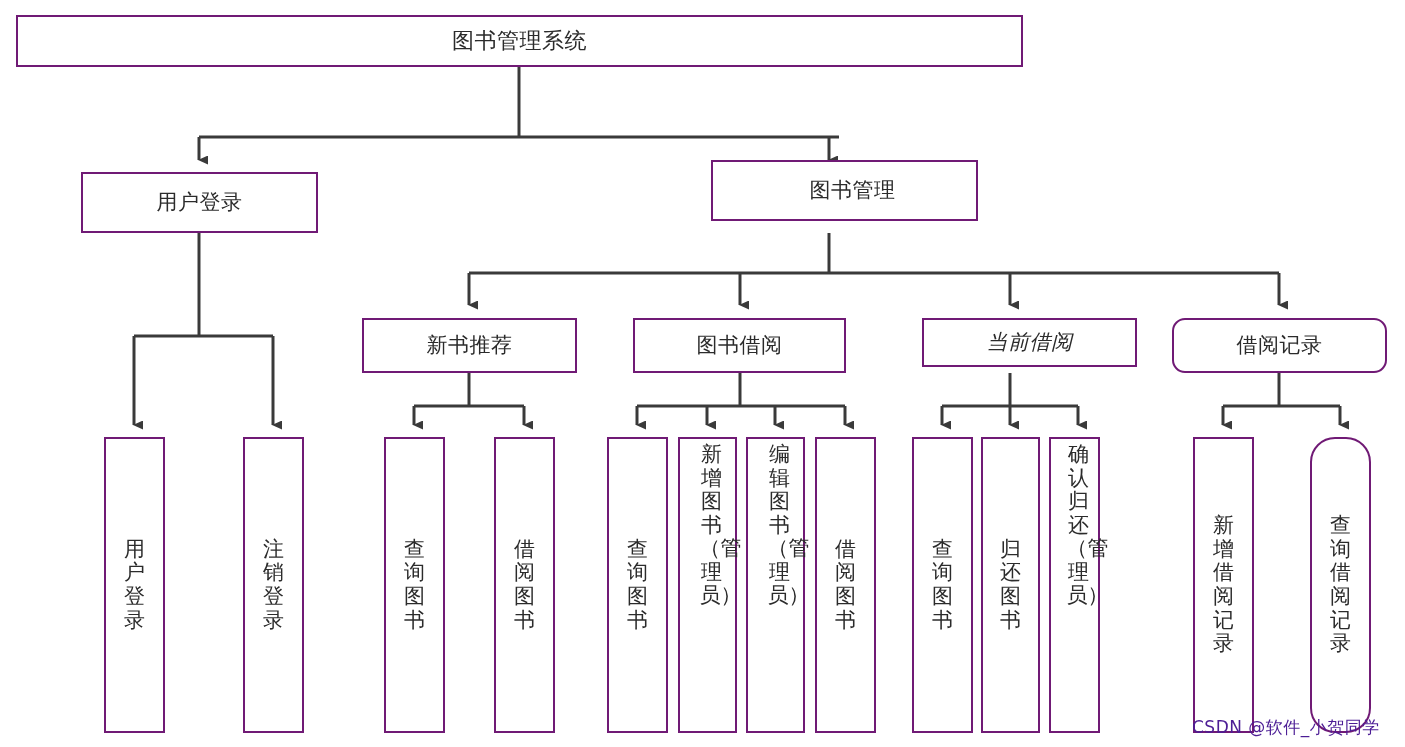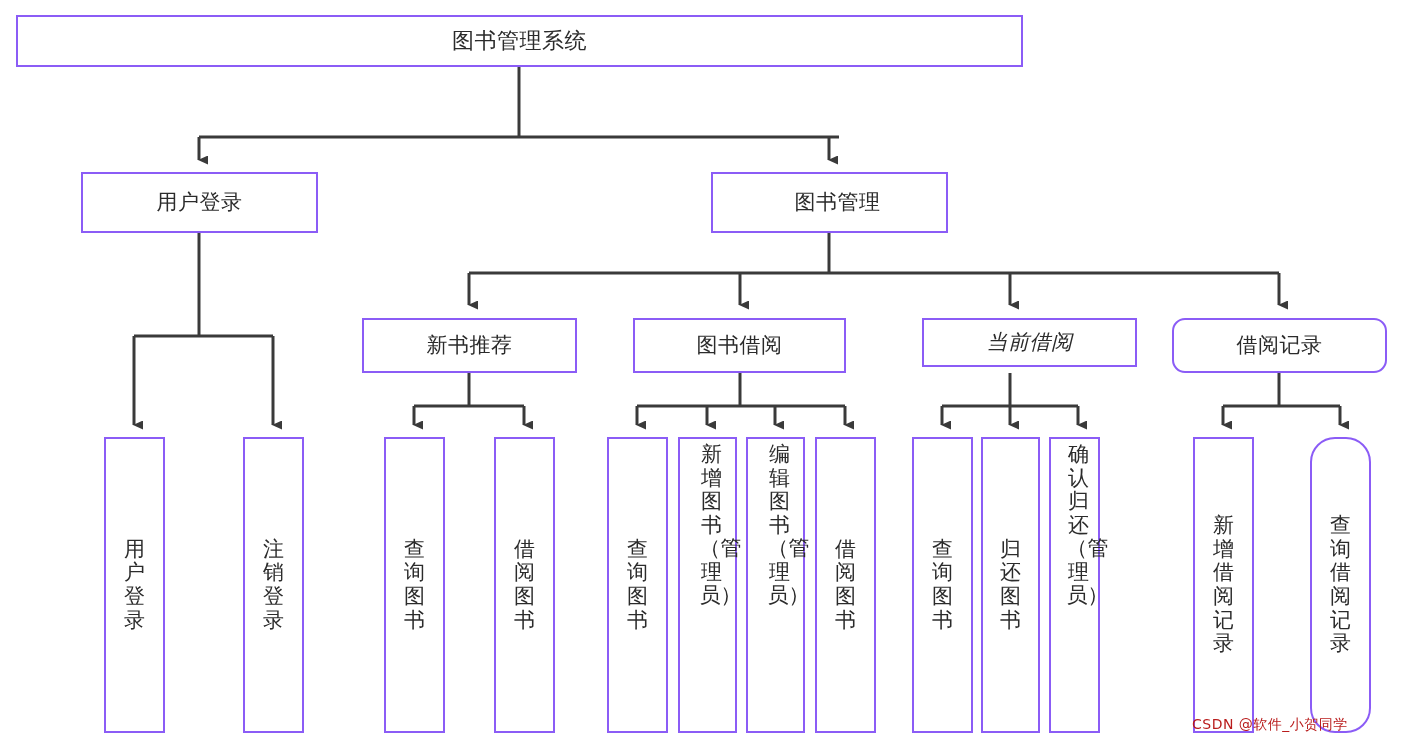--- a/index.html
+++ b/index.html
@@ -21,21 +21,21 @@
     position: absolute;
     left: 0;
     top: 0;
     width: 1405px;
     height: 747px;
     pointer-events: none;
   }
   .node {
     position: absolute;
     box-sizing: border-box;
-    border: 2px solid #8b5cf6;
+    border: 2px solid #701a75;
     background: #ffffff;
     display: flex;
     align-items: center;
     justify-content: center;
     color: #2b2b2b;
   }
   .node-label {
     display: block;
     text-align: center;
     line-height: 1.18;
@@ -61,22 +61,22 @@
   }
   .node.vert .node-label {
     font-size: 21px;
     line-height: 1.12;
     width: 24px;
     word-break: break-all;
     white-space: normal;
   }
   .watermark {
     position: absolute;
-    font-size: 14px;
-    color: #b91c1c;
+    font-size: 17px;
+    color: #4c1d95;
     white-space: nowrap;
     letter-spacing: 0.5px;
   }
 </style>
 </head>
 <body>
 
 <div id="canvas">
 
   <svg class="edges" viewBox="0 0 1405 747">
@@ -129,21 +129,21 @@
     </g>
   </svg>
 
   <div class="node horiz root" style="left:16px; top:15px; width:1007px; height:52px;">
     <span class="node-label">图书管理系统</span>
   </div>
 
   <div class="node horiz" style="left:81px; top:172px; width:237px; height:61px;">
     <span class="node-label">用户登录</span>
   </div>
-  <div class="node horiz" style="left:711px; top:172px; width:237px; height:61px;padding-left:16px;">
+  <div class="node horiz" style="left:711px; top:160px; width:267px; height:61px;padding-left:16px;">
     <span class="node-label">图书管理</span>
   </div>
 
   <div class="node horiz" style="left:362px; top:318px; width:215px; height:55px;">
     <span class="node-label">新书推荐</span>
   </div>
   <div class="node horiz" style="left:633px; top:318px; width:213px; height:55px;align-items:center;">
     <span class="node-label">图书借阅</span>
   </div>
   <div class="node horiz" style="left:922px; top:318px; width:215px; height:49px;font-style:italic;">

